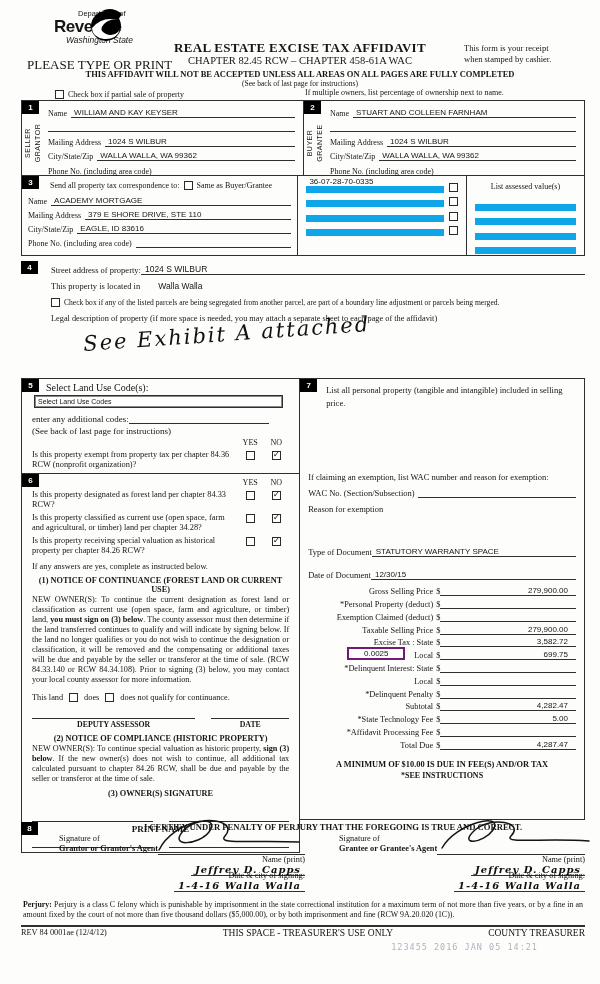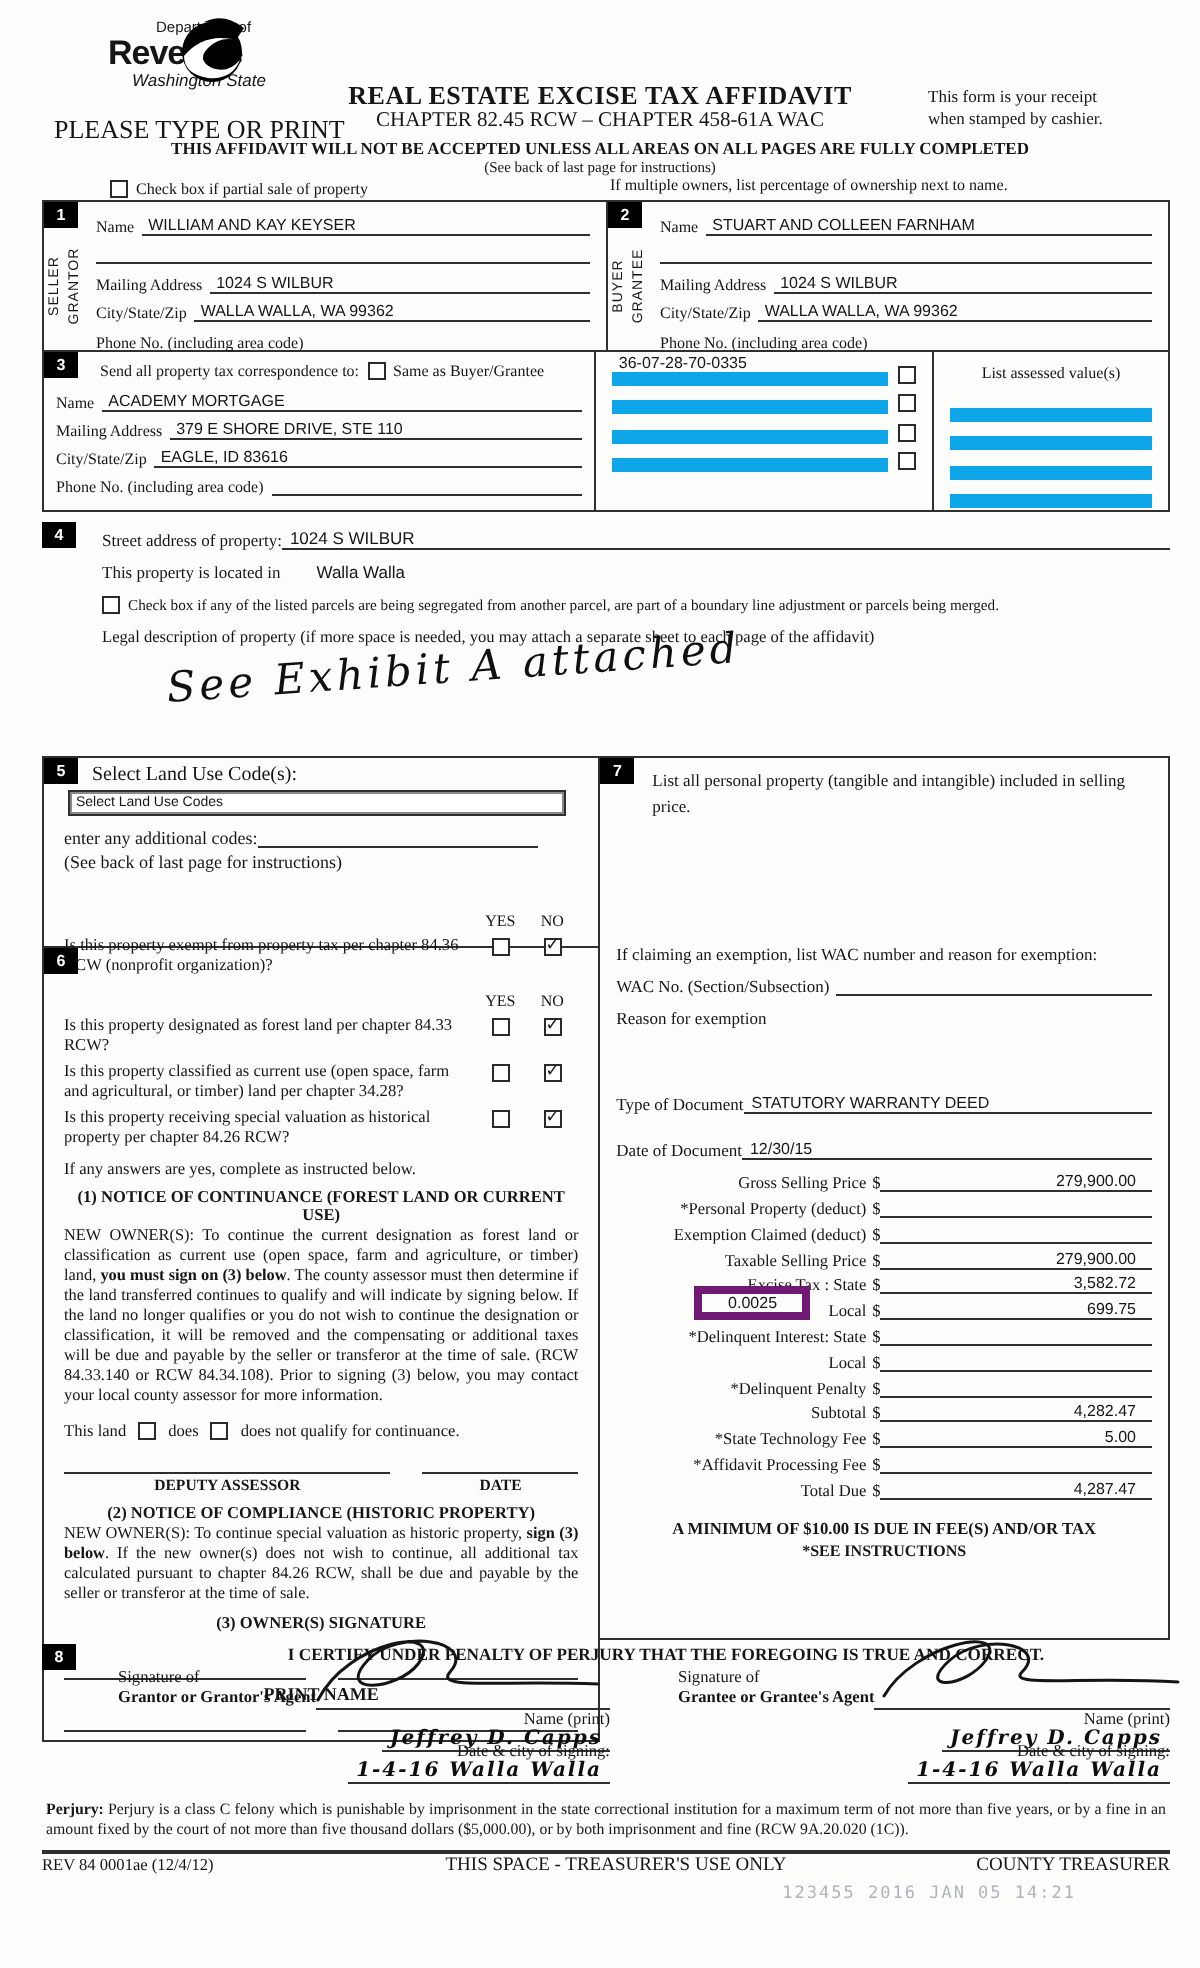--- a/index.html
+++ b/index.html
@@ -94,21 +94,21 @@
 
   .s5title { font-size:10px; margin-left:14px; }
   .dropdown {
     border:1px solid #2f2f2f; box-shadow:0 0 0 1px #888 inset; margin:2px 0 3px 2px;
     font-family:"Liberation Sans", sans-serif; font-size:7px; padding:2px 3px; width:97%;
     background:#fff;
   }
   .s5add { display:flex; align-items:flex-end; font-size:9px; height:13px; }
   .s5add .val { flex:1; border-bottom:1px solid #2f2f2f; margin-right:20px; }
   .s5see { font-size:9px; margin-top:2px; }
-  .ynhead { display:flex; justify-content:flex-end; font-size:8px; font-weight:normal; margin-top:20px; }
+  .ynhead { display:flex; justify-content:flex-end; font-size:8px; font-weight:normal; margin-top:2px; }
   .ynhead span { width:26px; text-align:center; }
   .qrow { display:flex; align-items:flex-start; font-size:8.3px; line-height:1.2; margin-top:3px; }
   .qrow .qtext { flex:1; padding-right:4px; }
   .qrow .qcb { width:26px; text-align:center; padding-top:1px; }
 
   .s6note { font-size:8.3px; margin-top:6px; }
   .s6h { font-size:8.3px; font-weight:bold; text-align:center; margin-top:5px; }
   .s6p { font-size:8.2px; line-height:1.22; text-align:justify; margin-top:1px; }
   .thisland { display:flex; align-items:center; gap:6px; font-size:8.3px; margin-top:8px; }
   .deputy { display:flex; gap:16px; margin-top:16px; font-size:7.8px; font-weight:bold; text-align:center; }
@@ -121,21 +121,21 @@
   .s7intro { font-size:8.5px; line-height:1.5; margin-left:18px; margin-top:1px; }
   .s7exempt { font-size:8.5px; margin-top:62px; }
   .s7wac { display:flex; align-items:flex-end; font-size:8.5px; height:16px; }
   .s7wac .val { flex:1; border-bottom:1px solid #2f2f2f; margin-left:3px; }
   .s7reason { font-size:8.5px; margin-top:6px; }
   .s7doc { display:flex; align-items:flex-end; font-size:8.5px; height:17px; margin-top:26px; }
   .s7doc .val { flex:1; border-bottom:1px solid #2f2f2f; padding:0 4px; font-size:8px; }
   .mrows { margin-top:4px; }
   .mrow { display:flex; align-items:flex-end; height:12.8px; font-size:8.3px; }
   .mleft { width:128px; text-align:right; padding-right:3px; white-space:nowrap; }
-  .ratebox { display:inline-block; border:4px solid #701a75; width:58px; text-align:center; margin-right:9px; font-size:8px; vertical-align:bottom; }
+  .ratebox { display:inline-block; border:2px solid #701a75; width:58px; text-align:center; margin-right:9px; font-size:8px; vertical-align:bottom; }
   .mline { flex:1; border-bottom:1px solid #2f2f2f; text-align:right; padding-right:8px; font-size:8px; }
   .minnote { font-size:8.4px; font-weight:bold; text-align:center; margin-top:10px; line-height:1.3; }
   .seeinstr { font-size:8px; font-weight:bold; text-align:center; }
 
   
   .sec8 { position:absolute; left:21px; right:15px; top:822px; height:74px; }
   .certline { text-align:center; font-size:8.6px; font-weight:bold; margin-left:60px; }
   .sigcols { display:flex; gap:34px; margin:2px 0 0 38px; }
   .sigcol { flex:1; position:relative; }
   .sigrow1 { font-size:8.3px; line-height:1.25; display:flex; align-items:flex-end; }
@@ -401,21 +401,21 @@
       <div class="numbox">7</div>
       <div class="s7intro">List all  personal property (tangible and intangible) included in selling price.</div>
       <div class="s7exempt">If claiming an exemption, list WAC number and reason for exemption:</div>
       <div class="s7wac">
         <span>WAC No. (Section/Subsection)</span>
         <span class="val typed"></span>
       </div>
       <div class="s7reason">Reason for exemption</div>
       <div class="s7doc">
         <span>Type of Document</span>
-        <span class="val typed">STATUTORY WARRANTY DEED</span>
+        <span class="val typed">STATUTORY WARRANTY SPACE</span>
       </div>
       <div class="s7doc" style="margin-top:6px;">
         <span>Date of Document</span>
         <span class="val typed">12/30/15</span>
       </div>
 
       <div class="mrows">
         <div class="mrow">
             <span class="mleft">Gross Selling Price</span>
             <span>$</span>

